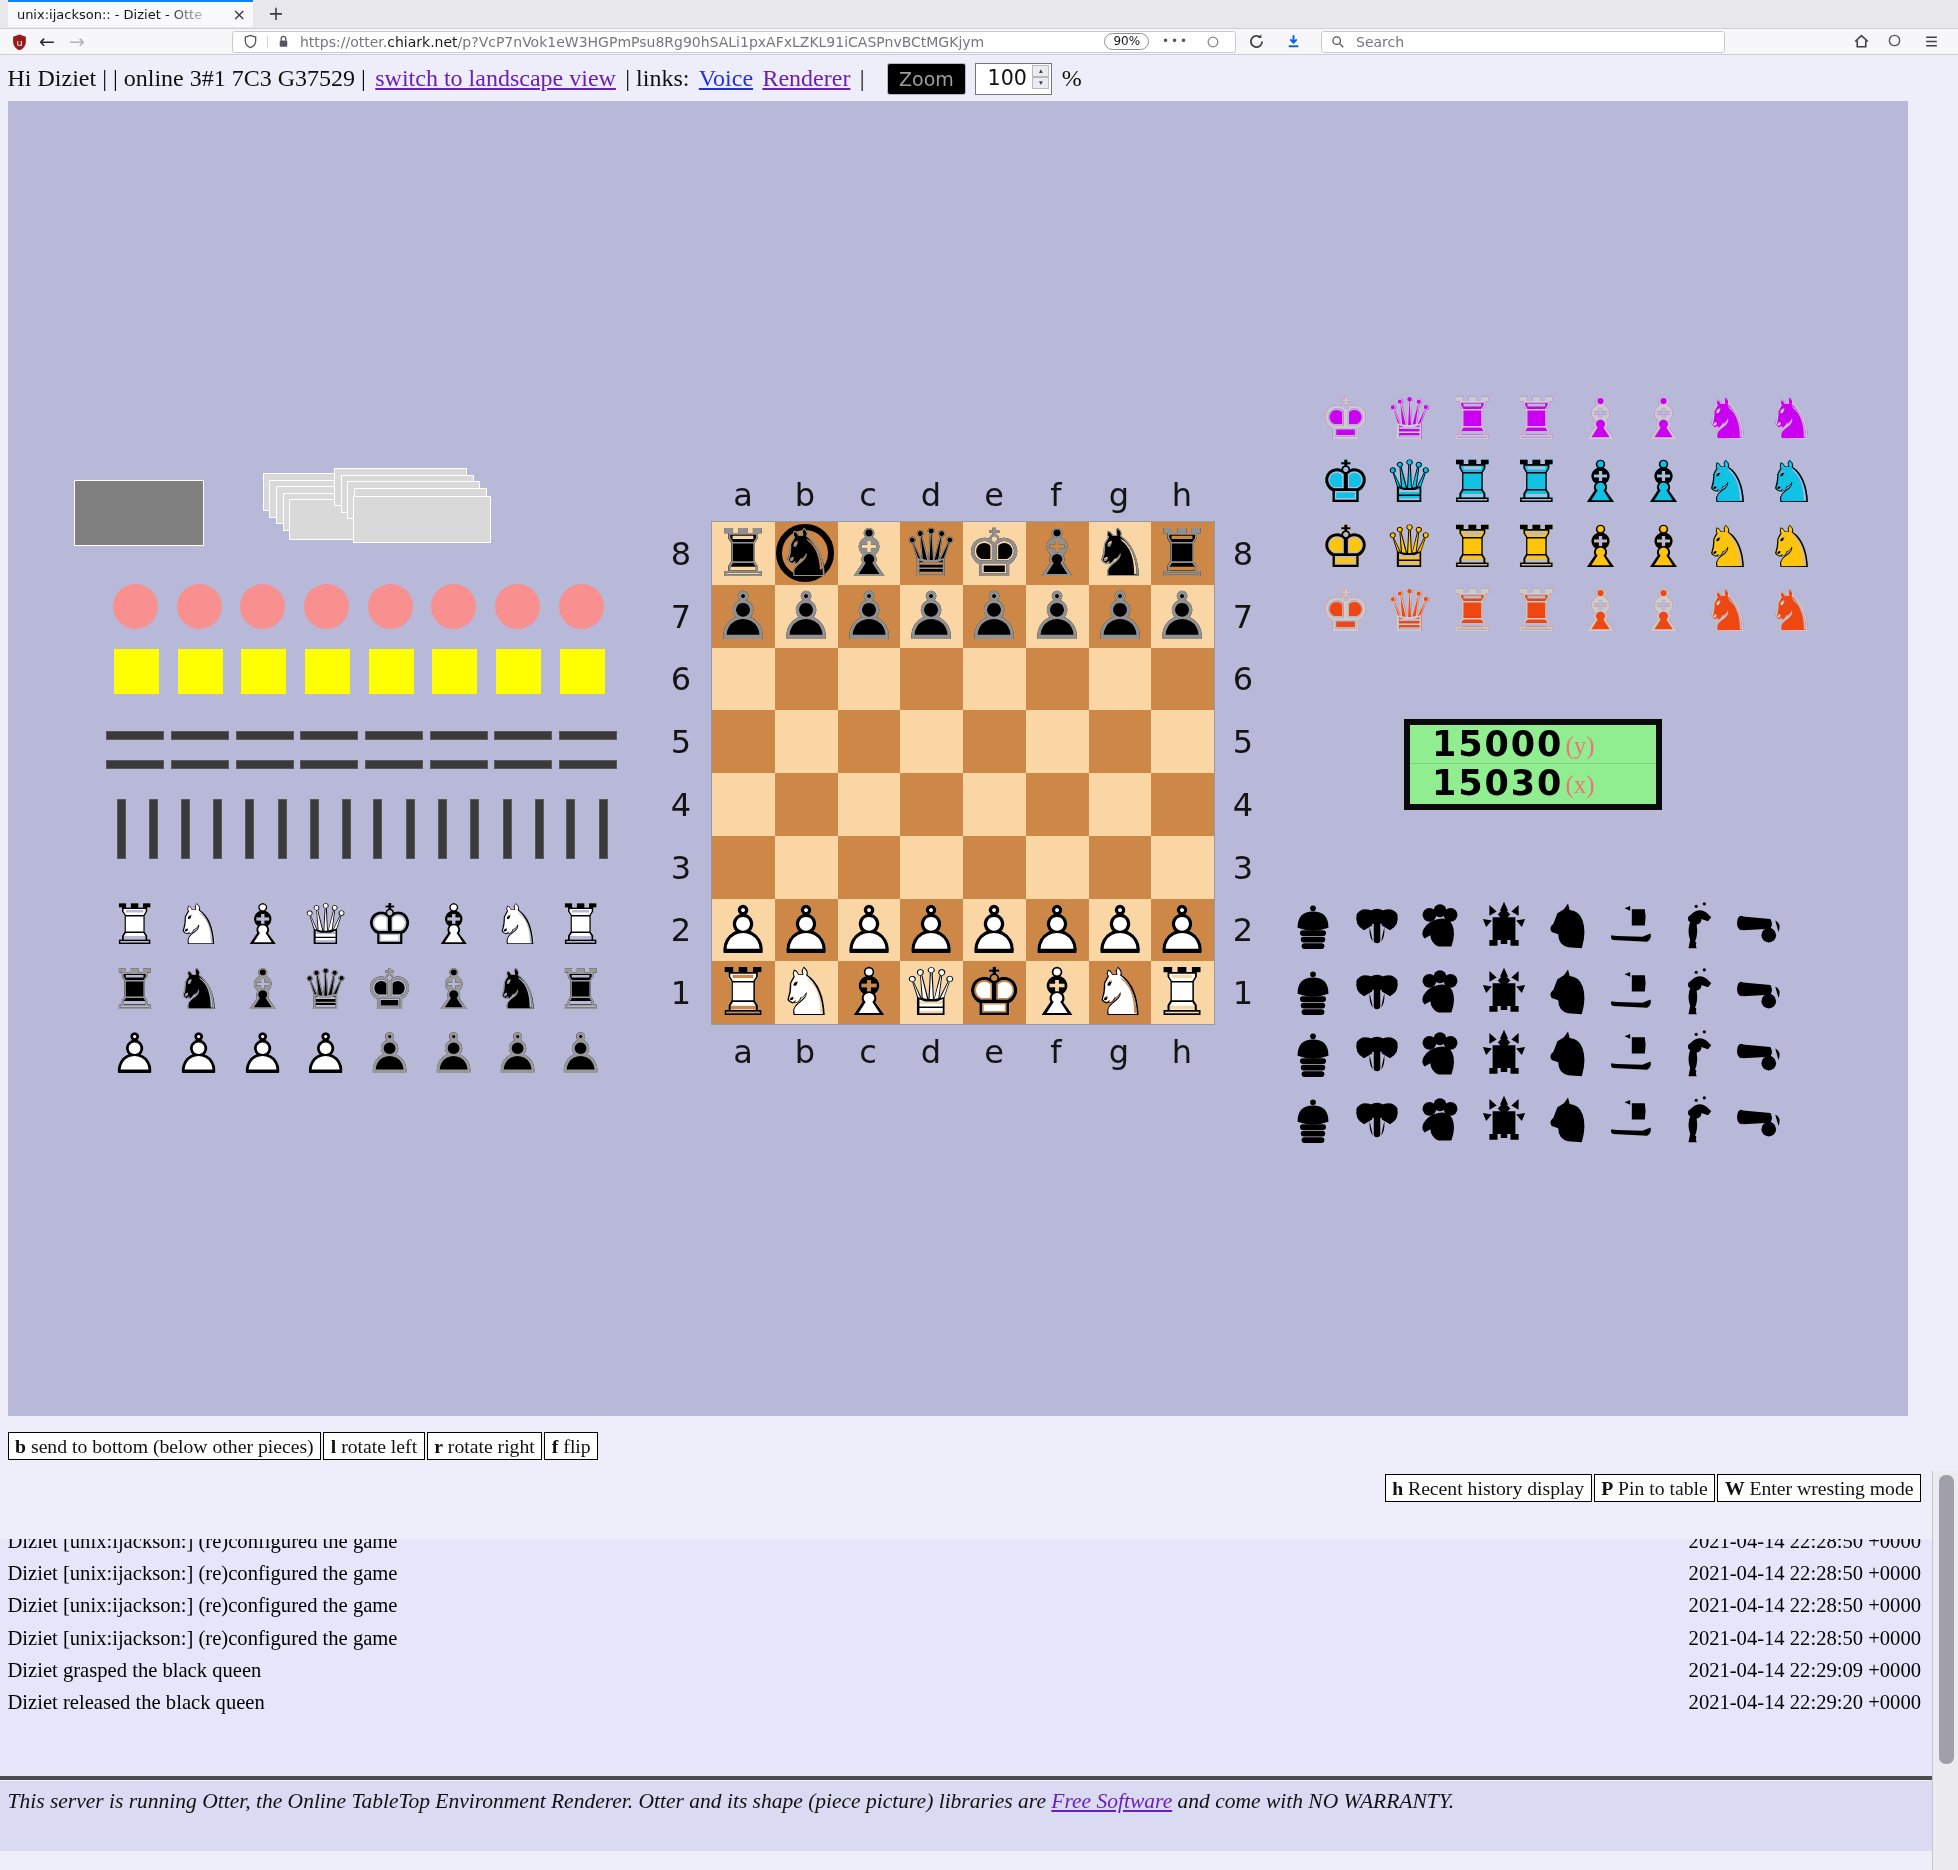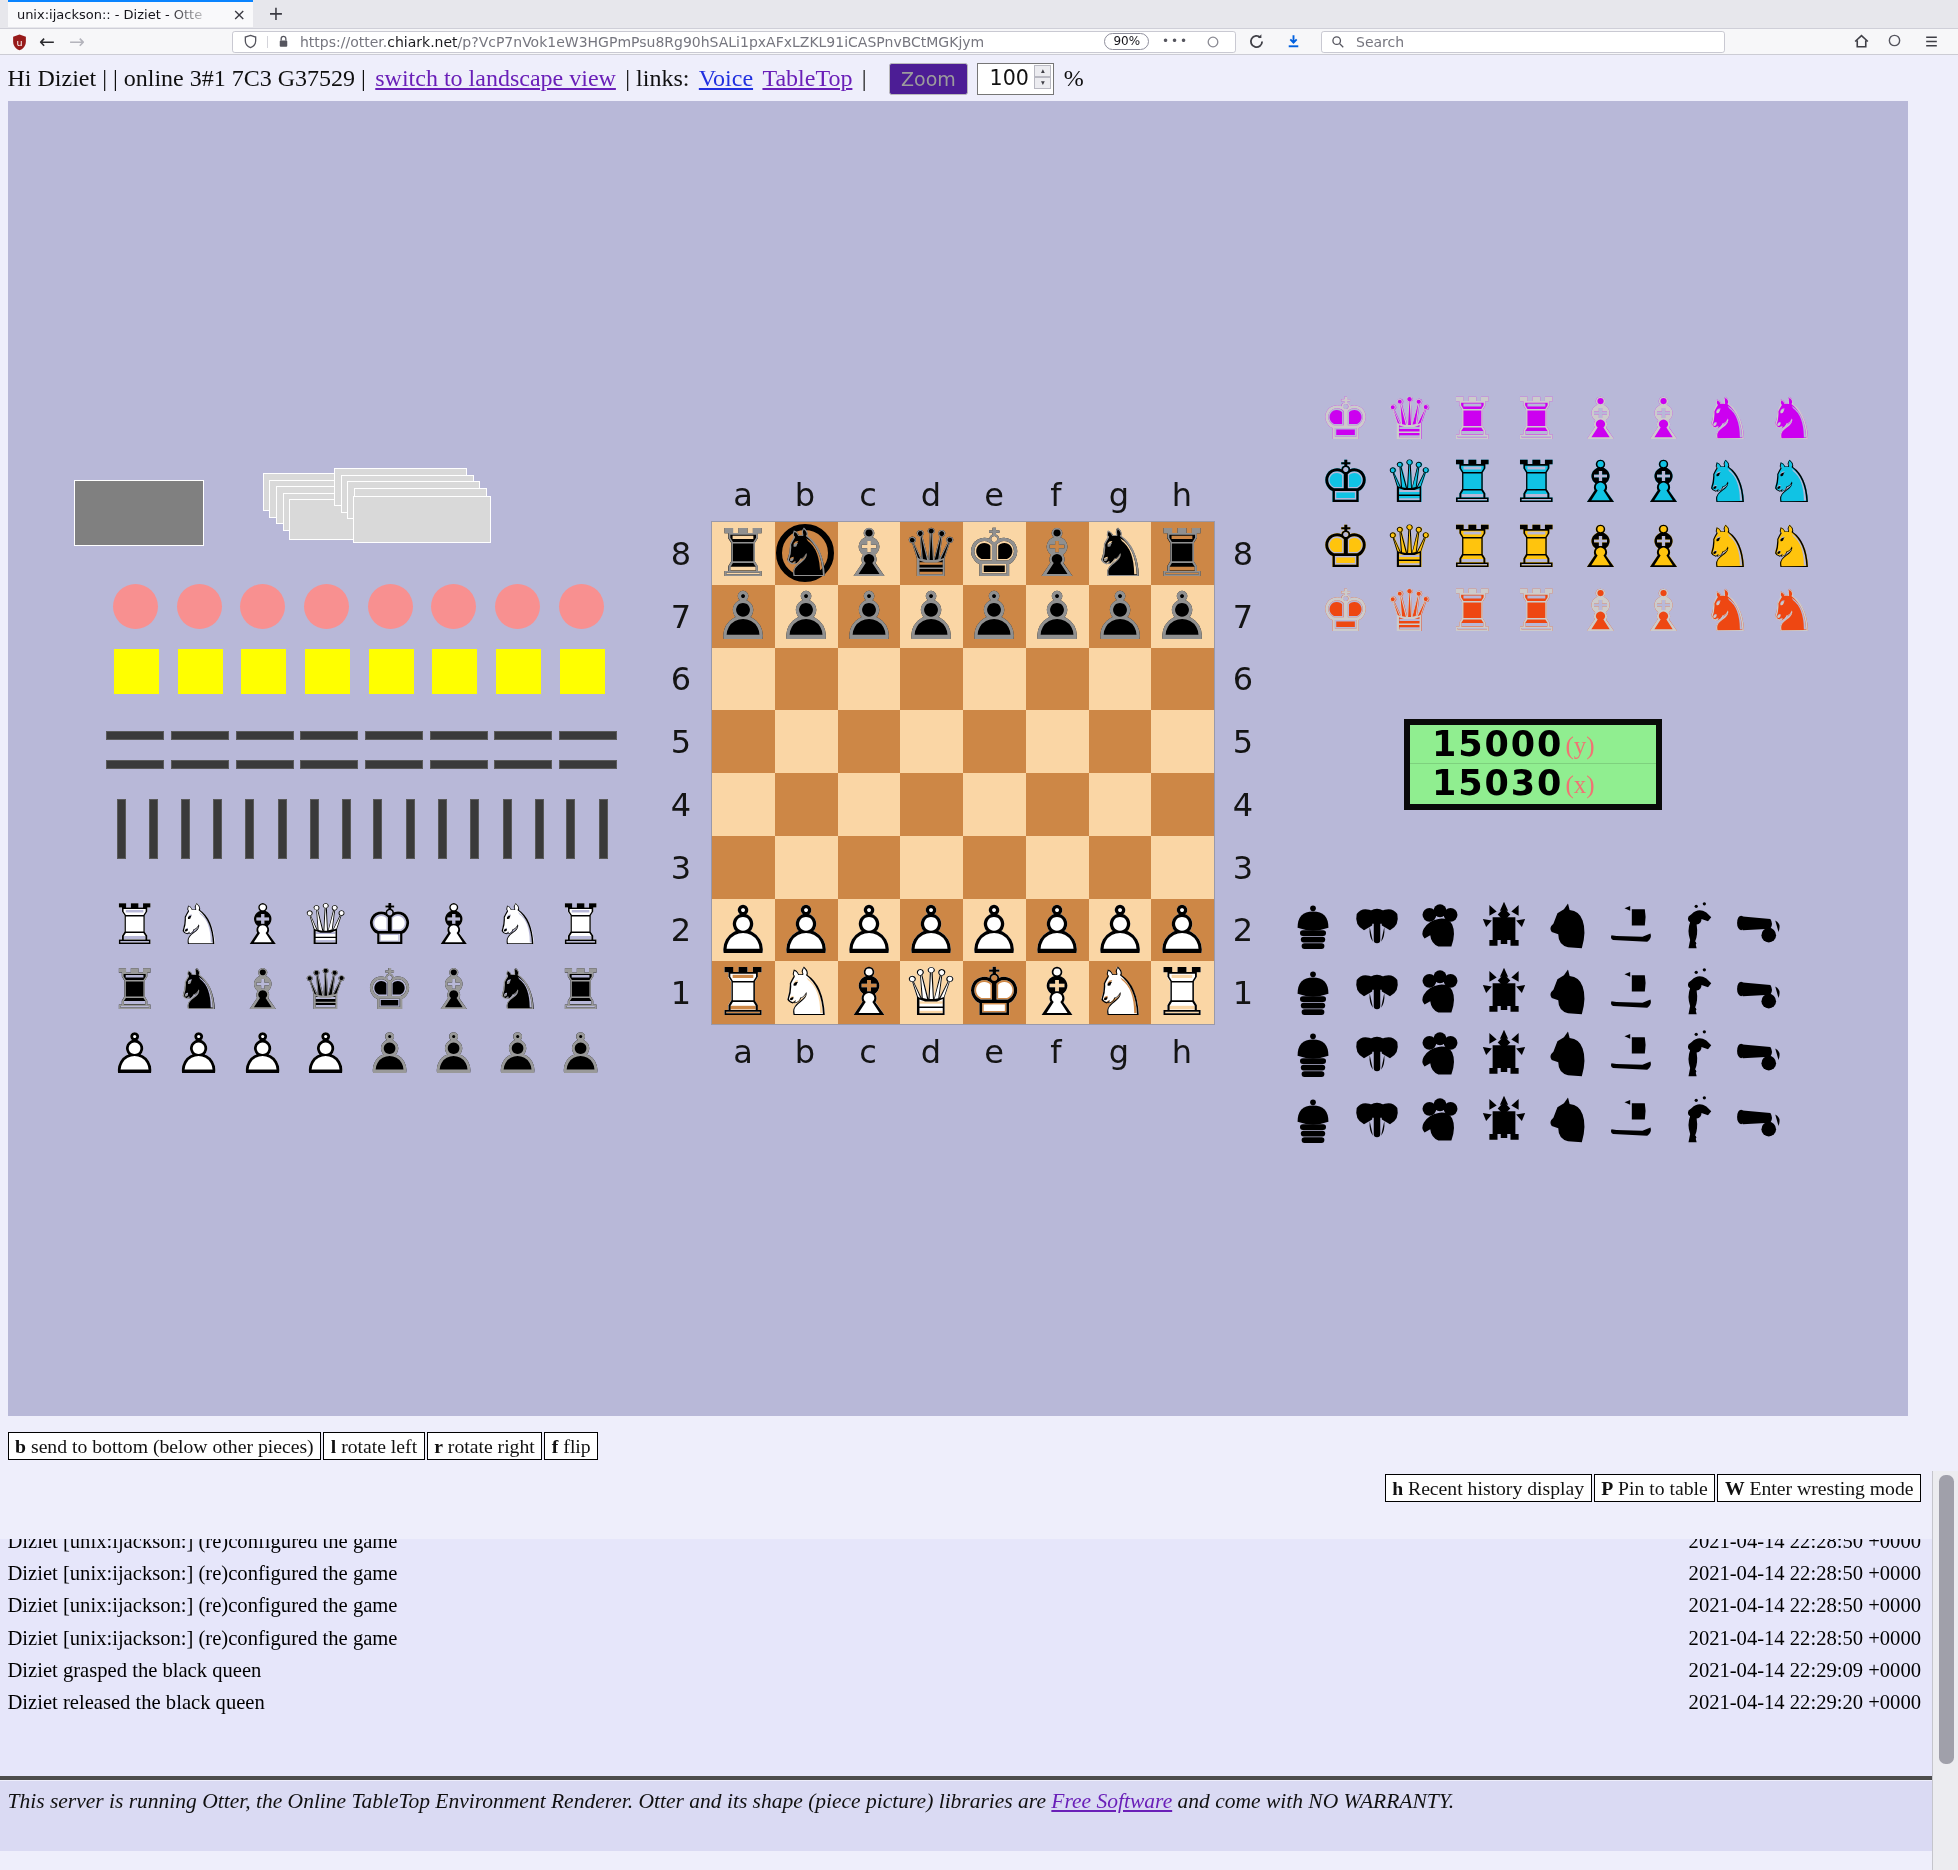--- a/index.html
+++ b/index.html
@@ -25,21 +25,21 @@
          font:12px/15px "DejaVu Sans",sans-serif;color:#15141a;background:#fff;}
   .dots{position:absolute;left:929px;top:1.9px;font:12px "DejaVu Sans",sans-serif;color:#55555e;letter-spacing:1.9px;}
   #searchbox{position:absolute;left:1321px;top:1.9px;width:402px;height:19.7px;background:#fff;border:0.9px solid #c9c9d2;border-radius:2.8px;}
   .placeholder{position:absolute;left:34px;top:1.9px;font:14px "DejaVu Sans",sans-serif;color:#76767f;}
   
   #appheader{position:absolute;left:7.5px;top:58px;height:41px;display:flex;align-items:center;gap:9.4px;
              font:24px "Liberation Serif",serif;color:#0f0f0f;white-space:nowrap;}
   #appheader a{text-decoration:underline;}
   .vlink{color:#6a1fb8;}
   .blink{color:#2030e0;}
-  .zoombtn{width:77px;height:30px;border:0.9px solid #b9b9bb;border-radius:2.8px;background:#4c1d95;color:#9c9c9c;
+  .zoombtn{width:77px;height:30px;border:0.9px solid #b9b9bb;border-radius:2.8px;background:#000000;color:#9c9c9c;
            font:19px/30px "DejaVu Sans",sans-serif;text-align:center;margin-left:13px;}
   .zoominput{position:relative;width:75px;height:30px;border:0.9px solid #767676;background:#fff;}
   .zoomval{position:absolute;left:11.2px;top:2.8px;font:20.6px "DejaVu Sans",sans-serif;color:#111;}
   .spin{position:absolute;right:1.9px;top:1.9px;width:17px;height:24px;}
   .spin div{width:17px;height:12px;background:#ececf0;border:0.9px solid #b9b9c2;box-sizing:border-box;
             font:7.5px/10.3px "DejaVu Sans",sans-serif;text-align:center;color:#3f3f46;}
   
   #game-table{position:absolute;left:7.5px;top:101px;width:1900px;height:1315px;background:#b8b8d8;}
   .grayrect{position:absolute;border:1.9px solid #fff;}
   .card{position:absolute;border:1.9px solid #fff;}
@@ -204,21 +204,21 @@
     <svg class="tbicon" style="left:1923px" width="17" height="17" viewBox="0 0 16 16">
       <path d="M3 4h10M3 8h10M3 12h10" stroke="#3f3f46" stroke-width="1.6"></path>
     </svg>
   </div>
 
   <div id="appheader">
     <span>Hi Diziet | | online 3#1 7C3 G37529 |</span>
     <a href="#" class="vlink">switch to landscape view</a>
     <span>| links:</span>
     <a href="#" class="blink">Voice</a>
-    <a href="#" class="vlink">TableTop</a>
+    <a href="#" class="vlink">Renderer</a>
     <span>|</span>
     <div class="zoombtn">Zoom</div>
     <div class="zoominput">
       <span class="zoomval">100</span>
       <div class="spin">
         <div>▴</div>
         <div>▾</div>
       </div>
     </div>
     <span>%</span>

